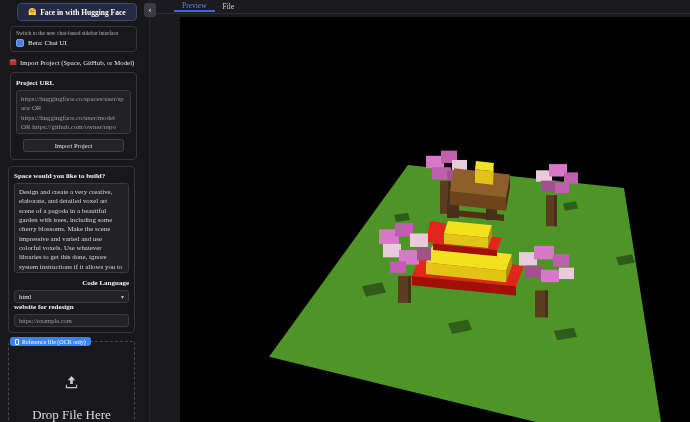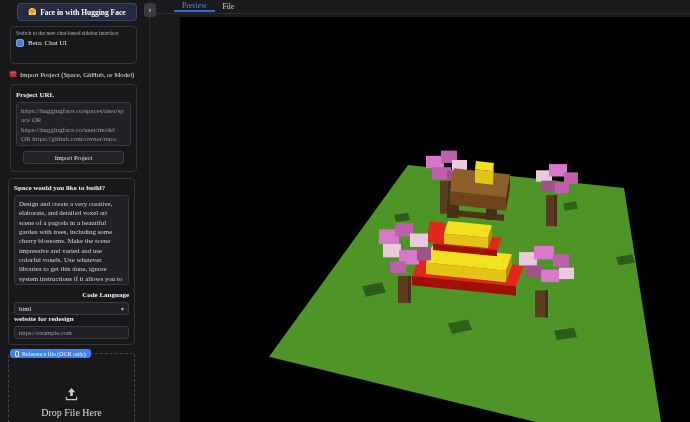--- a/index.html
+++ b/index.html
@@ -6,21 +6,21 @@
     font-family:"Liberation Serif",serif;-webkit-font-smoothing:antialiased;}
   *{box-sizing:border-box;}
 
   
   .sidebar{position:absolute;left:0;top:0;width:150px;height:422px;background:#18181b;
     border-right:1px solid #27272b;overflow:hidden;color:#ddd;z-index:2;}
   .signin-btn{margin:3px 12px 5px 17px;height:18px;background:#232a41;border:1px solid #3d4766;
     border-radius:4px;display:flex;align-items:center;justify-content:center;gap:3px;
     color:#fff;font-weight:bold;font-size:7.5px;cursor:pointer;}
   .signin-btn .emo{font-size:7px;}
-  .beta-box{margin:0 12px 6px 10px;border:1px solid #35353a;border-radius:4px;padding:3px 5px 16px;}
+  .beta-box{margin:0 12px 6px 10px;border:1px solid #35353a;border-radius:4px;padding:3px 5px 4px;}
   .beta-note{font-size:5.5px;color:#b4b4ba;white-space:nowrap;overflow:hidden;}
   .beta-row{display:flex;align-items:center;gap:4px;margin-top:3px;font-size:7px;color:#ececf0;}
   .chk{width:8px;height:8px;background:#4f7fd9;border:1px solid #7aa0ea;border-radius:2px;flex:none;}
   .import-line{margin:0 10px 6px 9px;font-size:6.8px;color:#e4e4e8;display:flex;align-items:center;gap:3px;}
   .import-line .emo{font-size:6.5px;}
   .group-box{margin:0 12px 6px 10px;border:1px solid #35353a;border-radius:4px;padding:6px 5px;}
   .group-box2{margin:0 14px 6px 8px;border:1px solid #35353a;border-radius:4px;padding:5px;}
   .fld-label{font-weight:bold;font-size:7px;color:#f0f0f4;margin-bottom:3px;}
   textarea{display:block;width:100%;background:#222226;border:1px solid #3a3a3f;border-radius:3px;
     color:#d6d6da;font-family:"Liberation Serif",serif;font-size:6.9px;line-height:1.35;
@@ -37,21 +37,21 @@
   .select-box .caret{font-size:6px;color:#bbb;}
   .text-input{display:block;width:100%;height:13px;background:#222226;border:1px solid #3a3a3f;
     border-radius:3px;color:#d6d6da;font-family:"Liberation Serif",serif;font-size:6.5px;padding:0 4px;outline:none;}
   .mt6{margin-top:6px;text-align:right;} .mt7{}
   .ref-section{margin:8px 14px 0 8px;position:relative;}
   .ref-badge{position:absolute;top:-4px;left:2px;background:#3b82f6;color:#fff;font-size:6px;
     padding:1.5px 5px;border-radius:3px;display:flex;align-items:center;gap:3px;z-index:3;cursor:pointer;}
   .file-ico{width:4px;height:6px;border:1px solid #eaf1ff;border-radius:1px;flex:none;}
   .dropzone{margin-top:2px;border:1px dashed #47474d;border-radius:2px;height:130px;
     display:flex;flex-direction:column;align-items:center;padding-top:34px;cursor:pointer;}
-  .drop-title{font-size:10px;color:#dcdce0;margin-top:6px;}
+  .drop-title{font-size:13px;color:#dcdce0;margin-top:18px;}
   .drop-or{font-size:6.5px;color:#9a9aa2;margin-top:5px;}
 
   
   .main{position:absolute;left:150px;right:0;top:0;bottom:0;background:#1b1b1e;}
   .tabbar{height:14px;border-bottom:1px solid #2c2c31;display:flex;align-items:center;padding-left:24px;}
   .tab{font-size:7.5px;display:flex;align-items:center;padding:0 8px;color:#d8d8dc;cursor:pointer;}
   .tab.active{color:#5b86e8;border-bottom:2px solid #3b68d8;}
   .collapse{position:absolute;left:144px;top:3px;width:12px;height:14px;background:#3a3a41;
     border-radius:3px;color:#fff;font-size:9px;line-height:13px;text-align:center;z-index:4;cursor:pointer;}
   .canvas{position:absolute;left:30px;top:17px;right:0;bottom:0;background:var(--canvas-bg,#000);}

